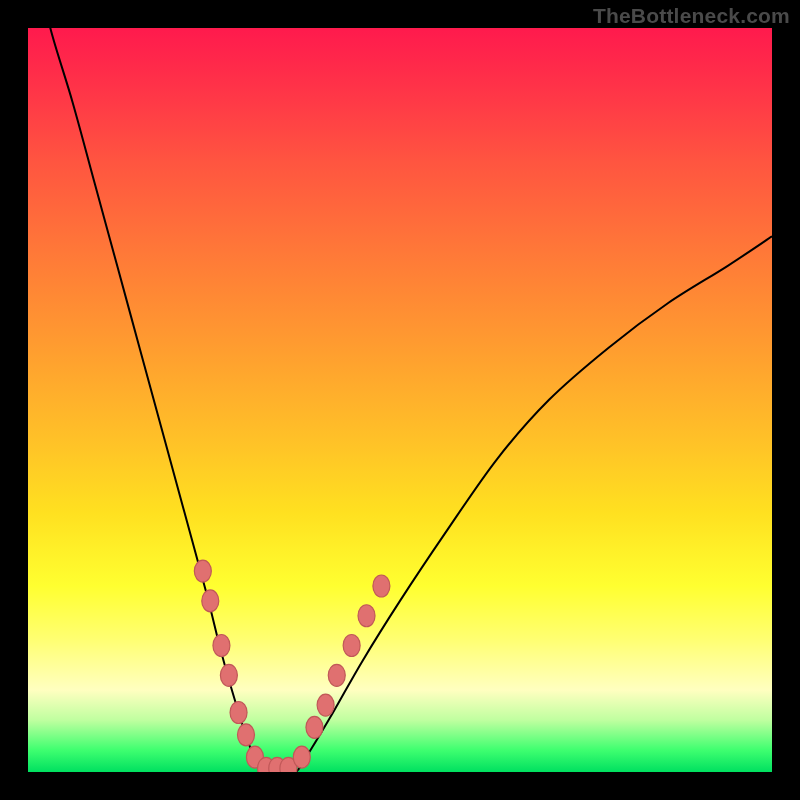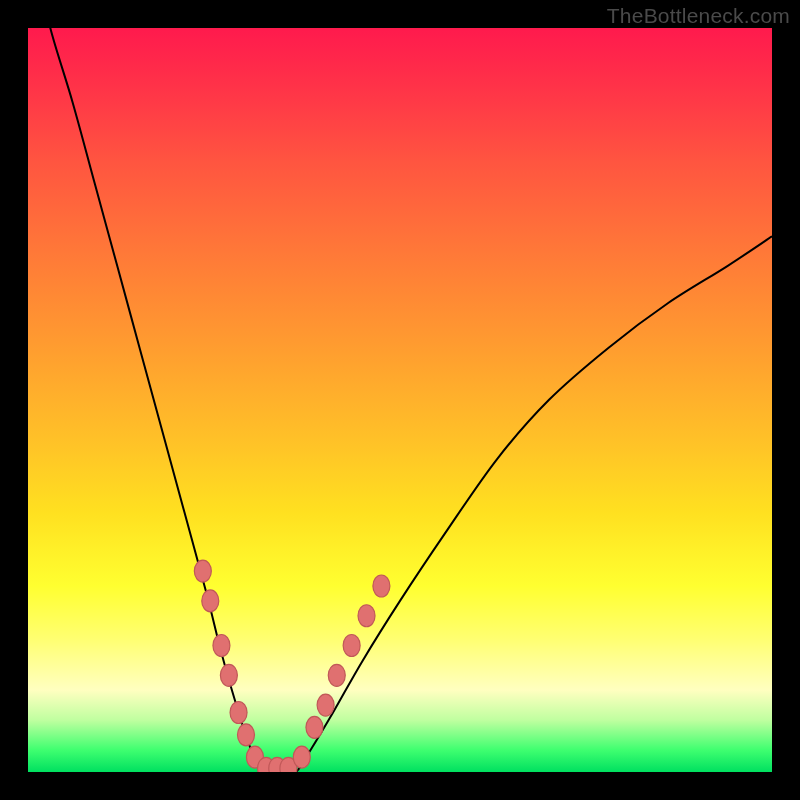--- a/index.html
+++ b/index.html
@@ -33,21 +33,21 @@
       #c0ffa0 93%,
       #40ff70 97%,
       #00e060 100%
     );
   }
   .watermark {
     position: absolute;
     top: 4px; right: 10px;
     color: #4a4a4a;
     font-size: 21px;
-    font-weight: 400;
+    font-weight: 700;
     letter-spacing: 0.2px;
     z-index: 5;
   }
   svg.curve {
     position: absolute;
     top: 0; left: 0;
     width: 100%; height: 100%;
   }
   .dot {
     fill: #e07070;

